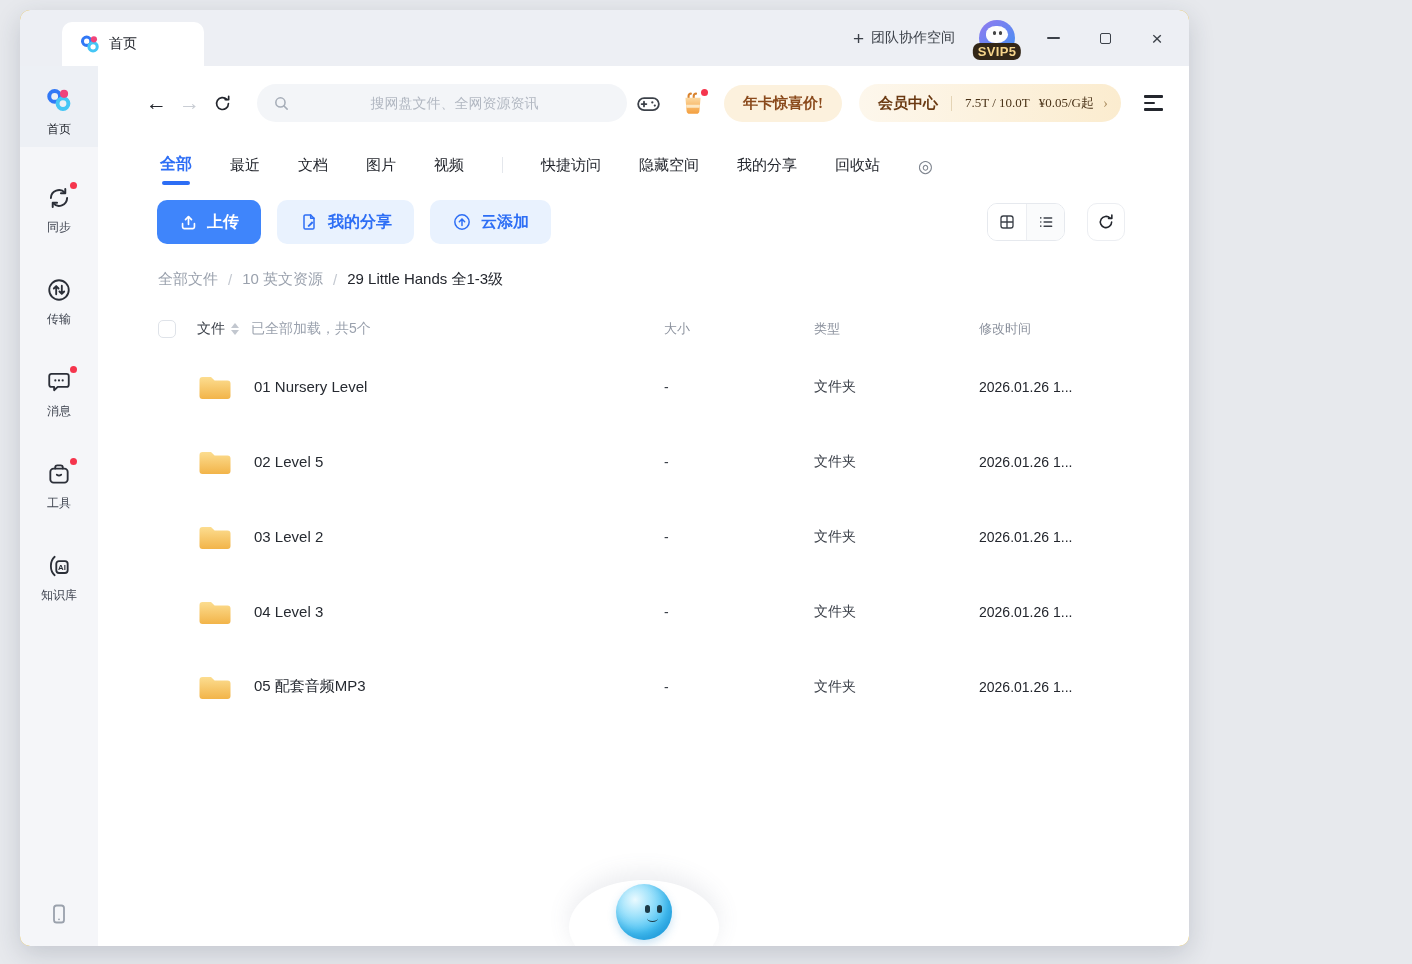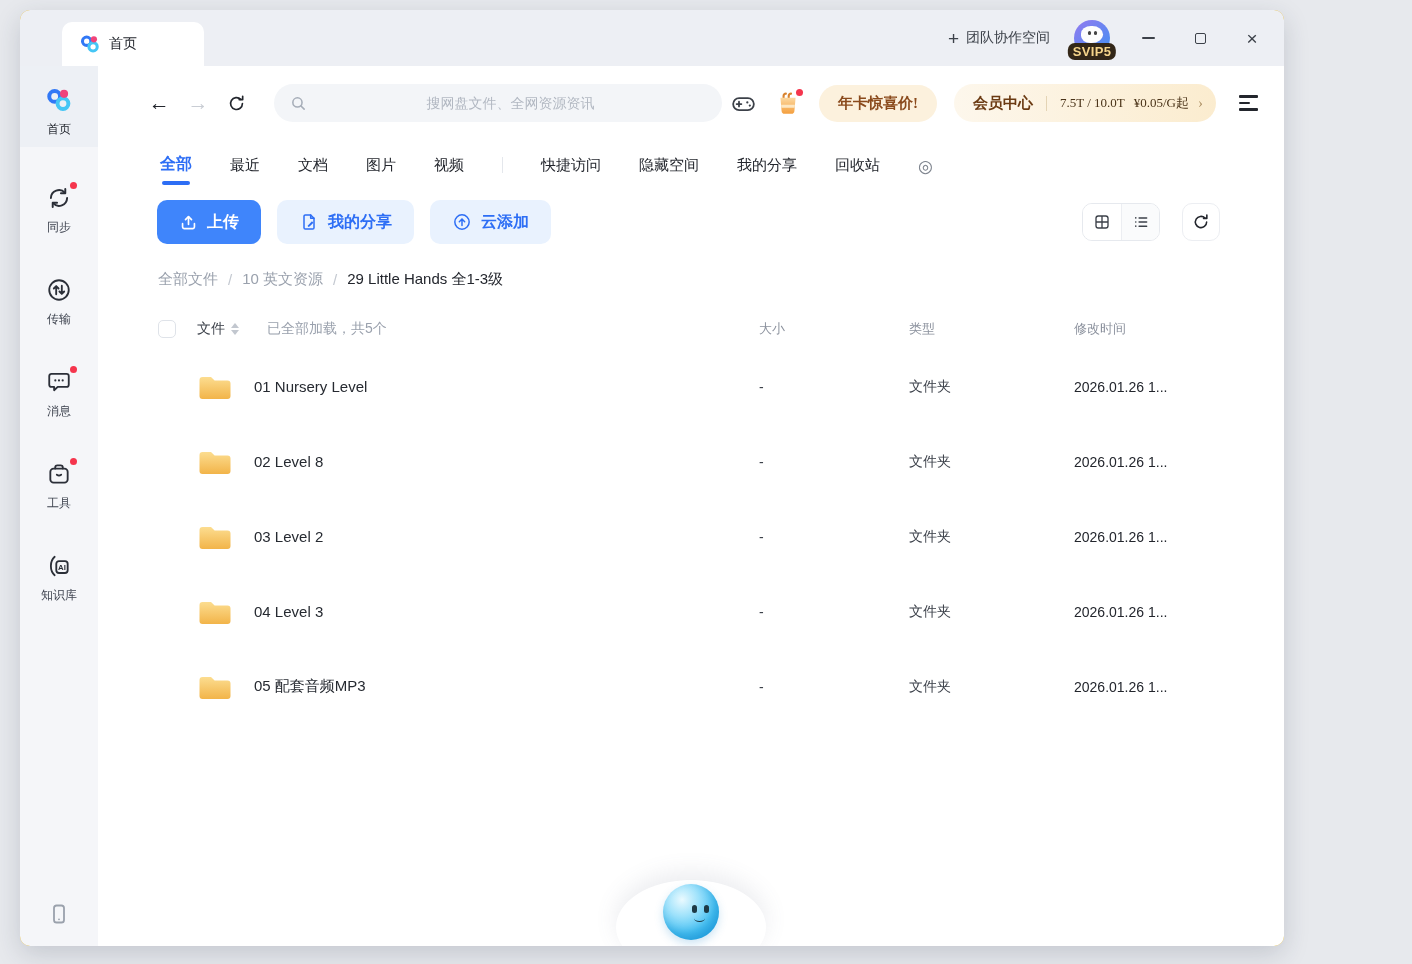--- a/index.html
+++ b/index.html
@@ -6,21 +6,21 @@
   html,body { width:1412px; height:964px; overflow:hidden; }
   body {
     background:#e7e9ed;
     font-family:"Liberation Sans","DejaVu Sans",sans-serif;
     position:relative;
   }
   svg { display:block; }
 
   
   .window{
-    position:absolute; left:20px; top:10px; width:1264px; height:936px;
+    position:absolute; left:20px; top:10px; width:1169px; height:936px;
     background:#eab308; border-radius:10px; overflow:hidden;
     box-shadow:0 8px 26px rgba(40,50,70,.18);
     display:flex; flex-direction:column;
   }
 
   
   .titlebar{ flex:0 0 56px; background:#edeff4; position:relative; }
   .home-tab{
     position:absolute; left:42px; bottom:0; width:142px; height:44px;
     background:#fff; border-radius:10px 10px 0 0;
@@ -149,21 +149,21 @@
   
   .table-header{ display:flex; align-items:center; height:40px; margin-top:20px;
     padding:0 75px 0 60px; font-size:13px; color:#8b919d; }
   .th-name{ flex:1; display:flex; align-items:center; min-width:0; }
   .checkbox{ width:18px; height:18px; border:1.5px solid #dfe3e9; border-radius:5px; background:#fff; cursor:pointer; }
   .th-file-label{ margin-left:21px; font-size:14px; color:#3c414a; cursor:pointer; }
   .sort{ display:inline-flex; flex-direction:column; gap:2px; margin-left:6px; cursor:pointer; }
   .sort i{ width:0; height:0; border-left:4px solid transparent; border-right:4px solid transparent; }
   .sort .up{ border-bottom:5px solid #c2c7cf; }
   .sort .down{ border-top:5px solid #c2c7cf; }
-  .load-status{ margin-left:28px; font-size:14px; color:#9aa1ad; }
+  .load-status{ margin-left:12px; font-size:14px; color:#9aa1ad; }
   .col-size{ width:150px; } .col-type{ width:165px; } .col-time{ width:135px; }
 
   .file-list{ flex:1; overflow:hidden; }
   .file-row{ display:flex; align-items:center; height:75px; padding:0 75px 0 60px; cursor:pointer; }
   .row-name{ flex:1; display:flex; align-items:center; gap:20px; padding-left:38px; min-width:0; }
   .row-name .fname{ font-size:15px; color:#262a31; white-space:nowrap; overflow:hidden; text-overflow:ellipsis; }
   .cell{ font-size:14px; color:#3c414a; white-space:nowrap; }
   .cell-time{ color:#23262d; }
 
   
@@ -469,21 +469,21 @@
           <span class="cell col-size">-</span>
           <span class="cell col-type">文件夹</span>
           <span class="cell cell-time col-time">2026.01.26 1...</span>
         </div>
 
         <div class="file-row">
           <div class="row-name">
             <svg width="38" height="32">
                 <use href="#folder"></use>
               </svg>
-            <span class="fname">02 Level 8</span>
+            <span class="fname">02 Level 5</span>
           </div>
           <span class="cell col-size">-</span>
           <span class="cell col-type">文件夹</span>
           <span class="cell cell-time col-time">2026.01.26 1...</span>
         </div>
 
         <div class="file-row">
           <div class="row-name">
             <svg width="38" height="32">
                 <use href="#folder"></use>

